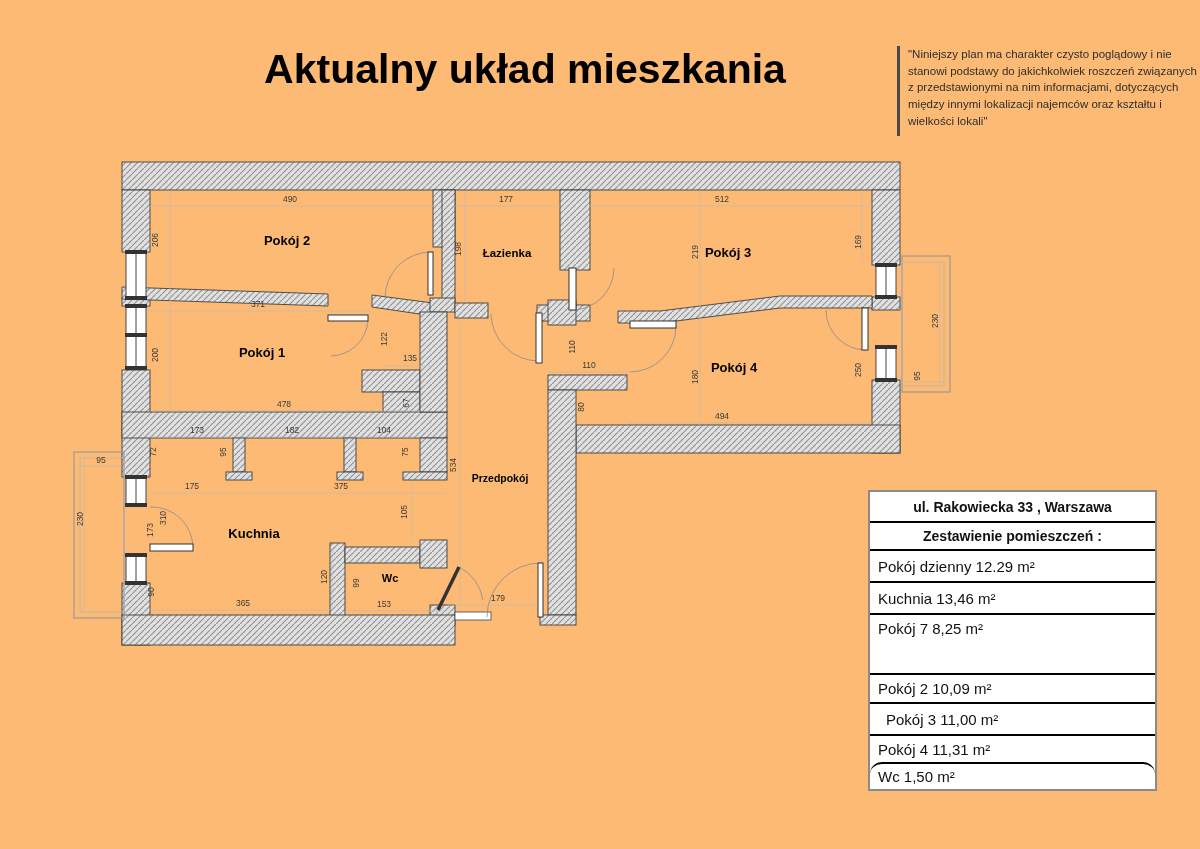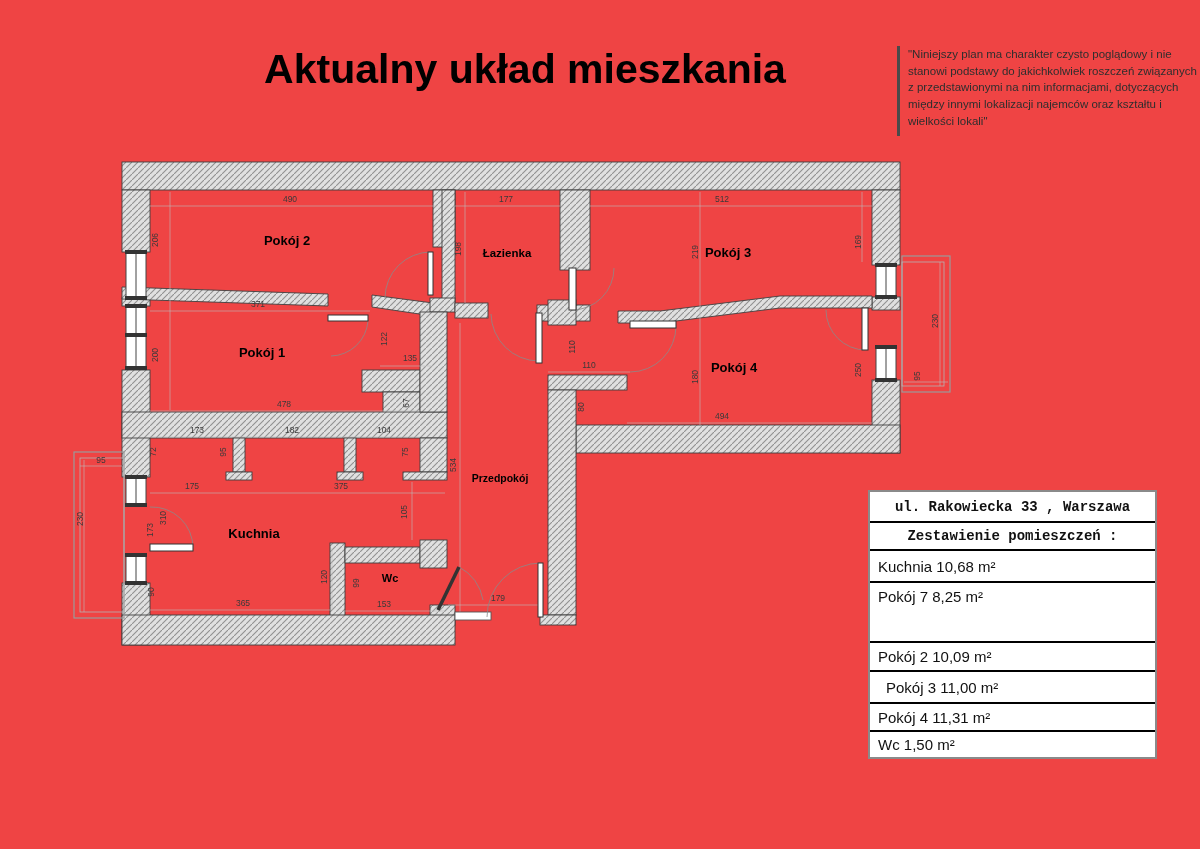--- a/index.html
+++ b/index.html
@@ -1,41 +1,41 @@
 <!DOCTYPE html>
 <html><head>
 <meta charset="utf-8">
 <style>
   html,body{margin:0;padding:0;background:#fff;}
-  #page{position:relative;width:1200px;height:849px;background:#ef4444;overflow:hidden;
+  #page{position:relative;width:1200px;height:849px;background:#fdba74;overflow:hidden;
         font-family:"Liberation Sans",sans-serif;}
   
   #title{position:absolute;left:175px;top:46px;width:700px;text-align:center;
          font-size:41px;font-weight:700;color:#000;letter-spacing:0px;}
   
   #disclaimer{position:absolute;left:897px;top:46px;width:300px;display:flex;}
   #disclaimer .bar{width:3px;background:#4a4a4a;flex:0 0 3px;height:90px;}
   #disclaimer .txt{padding-left:8px;font-size:11.5px;line-height:1.45;color:#2e2e2e;}
   
   #plan{position:absolute;left:0;top:0;width:1200px;height:849px;}
   .dim{font-family:"Liberation Sans",sans-serif;font-size:8.5px;fill:#3a3a3a;text-anchor:middle;}
   .room{font-family:"Liberation Sans",sans-serif;font-weight:bold;fill:#000;text-anchor:middle;}
   
   #sumtable{position:absolute;left:868px;top:490px;width:289px;border:2px solid #8a8a8a;
             background:#fff;box-sizing:border-box;}
   #sumtable .row{border-top:2px solid #000000;font-size:15px;color:#111;
                  padding:0 0 0 8px;display:flex;align-items:center;}
   #sumtable .row:first-child{border-top:none;}
-  #sumtable .c{justify-content:center;padding-left:0;font-weight:bold;font-family:Liberation Mono, monospace;}
+  #sumtable .c{justify-content:center;padding-left:0;font-weight:bold;}
   #sumtable .addr{height:29px;font-size:14px;}
   #sumtable .sub{height:26px;font-size:14px;}
   #sumtable .it1{height:30px;} #sumtable .it2{height:30px;}
   #sumtable .it3{height:26px;} #sumtable .it4{height:27px;margin-top:32px;}
   #sumtable .it5{height:30px;padding-left:16px;} #sumtable .it6{height:26px;}
-  #sumtable .it7{height:25px;} #sumtable .it8{height:25px;}
+  #sumtable .it7{height:25px;} #sumtable .it8{height:25px;border-radius:12px;}
   #sumtable .tot{height:42px;font-size:15.5px;}
 </style>
 </head>
 <body>
 
 <div id="page">
 
   <div id="title">Aktualny układ mieszkania</div>
 
   <div id="disclaimer">
@@ -226,21 +226,22 @@
       <text x="262" y="357" class="room" font-size="13">Pokój 1</text>
       <text x="734" y="372" class="room" font-size="13">Pokój 4</text>
       <text x="254" y="538" class="room" font-size="13">Kuchnia</text>
       <text x="390" y="582" class="room" font-size="11">Wc</text>
       <text x="500" y="482" class="room" font-size="10.5">Przedpokój</text>
     </svg>
 
   <div id="sumtable">
     <div class="row c addr">ul. Rakowiecka 33 , Warszawa</div>
     <div class="row c sub">Zestawienie pomieszczeń :</div>
-    <div class="row it2">Kuchnia 10,68 m²</div>
+    <div class="row it1">Pokój dzienny 12.29 m²</div>
+    <div class="row it2">Kuchnia 13,46 m²</div>
     <div class="row it3">Pokój 7 8,25 m²</div>
     <div class="row it4">Pokój 2 10,09 m²</div>
     <div class="row it5">Pokój 3 11,00 m²</div>
     <div class="row it6">Pokój 4 11,31 m²</div>
     <div class="row it8">Wc 1,50 m²</div>
   </div>
 
 </div>
 
 </body></html>

